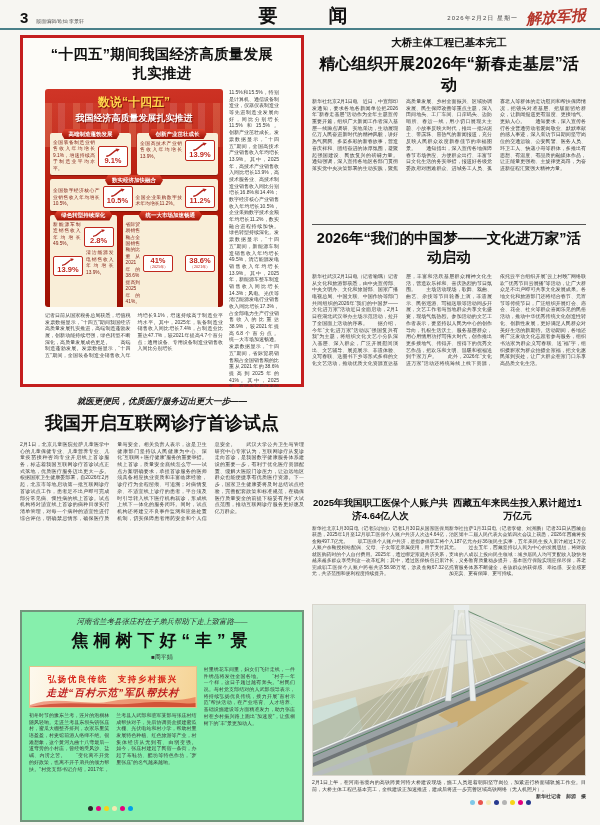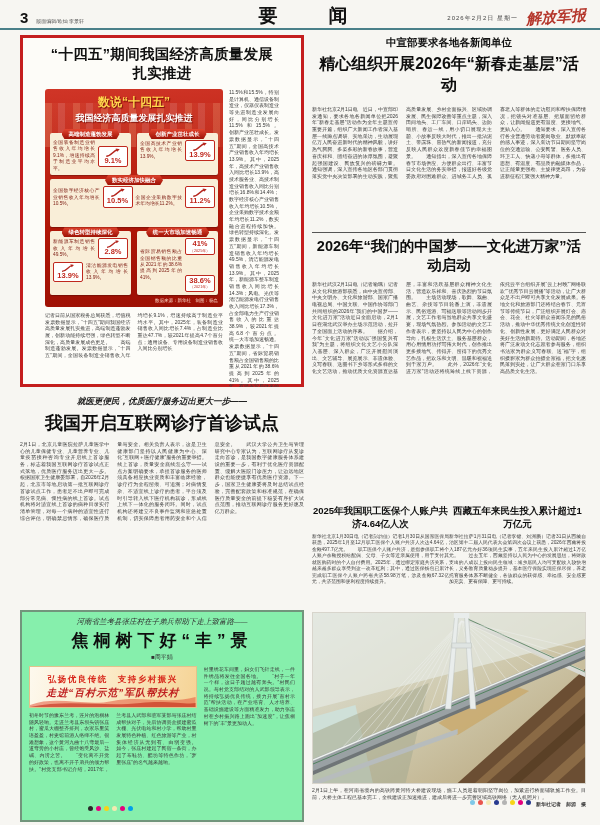--- a/index.html
+++ b/index.html
@@ -31,21 +31,21 @@
   .cards{position:relative;flex:1;display:flex;flex-direction:column;justify-content:space-evenly;}
   .crow{display:flex;gap:6px;}
   .card{background:#f9eed8;border-radius:2px;flex:1;position:relative;padding:7px 3px 3px;margin-top:4px;box-shadow:0 1px 1px rgba(0,0,0,.25);}
   .ribbon{position:absolute;top:-4px;left:50%;transform:translateX(-50%);background:linear-gradient(180deg,#e2452f,#9e1206);color:#fff;font-size:5.5px;font-weight:bold;padding:1.5px 7px;white-space:nowrap;clip-path:polygon(5% 0,95% 0,100% 50%,95% 100%,5% 100%,0 50%);}
   .card-body{display:flex;align-items:center;gap:3px;}
   .ctext{font-size:4.8px;color:#7c1a10;line-height:1.35;text-align:justify;flex:1;}
   .vbox{background:#fff;border:1px solid #c0281e;border-radius:2px;padding:1px 2px;display:flex;flex-direction:column;align-items:center;min-width:24px;flex:none;}
   .vnum{font-size:7.5px;font-weight:bold;color:#c0281e;line-height:1.1;}
   .vlabel{font-size:3.8px;color:#c0281e;line-height:1.2;}
   .item{flex:1;display:flex;align-items:flex-end;gap:3px;}
-  .stack{display:flex;flex-direction:column;gap:20px;flex:none;}
+  .stack{display:flex;flex-direction:row;gap:12px;flex:none;}
   .arrow-ic{flex:none;}
   .infog-credit{position:relative;text-align:right;font-size:4.5px;color:#ffd9c9;margin-top:3px;}
   .lead-below{margin-top:5px;height:72px;overflow:hidden;column-count:2;column-gap:7px;}
   
   .kicker{font-size:8.5px;font-weight:bold;text-align:center;color:#222;font-style:italic;}
   .h-big{font-size:18px;font-weight:bold;text-align:center;color:#0e0e0e;margin:3px 0 6px;}
   .body3{column-count:3;column-gap:8px;overflow:hidden;}
   .sec-internet{margin-top:9px;}
   .sec-internet .body3{height:158px;}
   
@@ -56,21 +56,21 @@
   .f-cols{display:flex;gap:7px;}
   .f-left{width:63%;flex:none;}
   .f-right{flex:1;overflow:hidden;height:150px;}
   .banner{height:40px;border:1px solid #e3c28b;background:linear-gradient(100deg,#fdf9ee 0%,#fae7bf 55%,#f5d395 100%);position:relative;display:flex;flex-direction:column;justify-content:center;align-items:center;overflow:hidden;}
   .banner-l1{position:relative;font-size:8.5px;font-weight:bold;color:#d8271a;letter-spacing:1.5px;z-index:1;}
   .banner-l2{position:relative;font-size:10px;font-weight:bold;color:#bf1f1f;font-family:"Liberation Serif",serif;font-style:italic;letter-spacing:1px;z-index:1;}
   .banner svg{position:absolute;left:0;bottom:0;}
   .f-body{margin-top:4px;column-count:2;column-gap:7px;height:104px;overflow:hidden;}
   
   .r-kicker{font-size:10.5px;font-weight:bold;text-align:center;margin-top:1px;color:#111;}
-  .h-a{font-size:16px;font-weight:bold;text-align:center;margin:4px 0 10px;color:#0e0e0e;}
+  .h-a{font-size:16px;font-weight:bold;text-align:center;margin:4px 0 2px;color:#0e0e0e;}
   .bodyA{height:120px;}
   hr.rule{border:none;border-top:1px solid #555;margin:6px 0 2px;}
   .h-b{font-size:14.5px;font-weight:bold;text-align:center;margin:4px 0 6px;color:#0e0e0e;}
   .bodyB{height:224px;}
   .duo{display:flex;gap:0;justify-content:center;}
   .duo-item{flex:1;min-width:0;}
   .duo-h{font-size:9.5px;font-weight:bold;text-align:center;margin-bottom:3px;color:#0e0e0e;}
   .duo-body{height:72px;overflow:hidden;font-size:4.8px;}
   .photo{margin-top:6px;line-height:0;border:1px solid #d8d5cc;}
   .caption{margin-top:3px;}
@@ -242,21 +242,21 @@
           </div>
           <div class="f-right jtext">村里绣花车间里，妇女们飞针走线，一件件绣品将发往全国各地。　　“村子一年一个样，这日子越过越有奔头。”村民们说。与村党支部结对的人武部领导表示，将持续弘扬优良传统，接力开展“百村示范”帮扶活动，在产业培育、人才培养、基础设施建设等方面精准发力，助力张庄村在乡村振兴路上跑出“加速度”，让焦桐树下的“丰”景更加动人。</div>
         </div>
       </div>
 
     </div>
 
     <div class="col-right">
 
       <div>
-        <div class="r-kicker">中宣部要求各地各新闻单位</div>
+        <div class="r-kicker">大桥主体工程已基本完工</div>
         <div class="h-a">精心组织开展2026年“新春走基层”活动</div>
         <div class="body3 bodyA jtext">新华社北京2月1日电　近日，中宣部印发通知，要求各地各新闻单位把2026年“新春走基层”活动作为全年主题宣传重要开篇，组织广大新闻工作者深入基层一线蹲点调研、实地采访，生动展现亿万人民奋进新时代的精神风貌，讲好热气腾腾、多姿多彩的新春故事，营造喜庆祥和、团结奋进的浓厚氛围，凝聚起强国建设、民族复兴的磅礴力量。　　通知强调，深入宣传各地区各部门贯彻落实党中央决策部署的生动实践，聚焦高质量发展、乡村全面振兴、区域协调发展、民生保障改善等重点主题，深入田间地头、工厂车间、口岸码头、边防哨所、春运一线，用小切口展现大主题、小故事反映大时代，推出一批沾泥土、带露珠、冒热气的新闻报道，充分反映人民群众欢度新春佳节的幸福图景。　　通知指出，深入宣传各地保障春节市场供应、方便群众出行、丰富节日文化生活的务实举措，报道好各级党委政府对困难群众、进城务工人员、孤寡老人等群体的走访慰问和帮扶保障情况，把镜头对准基层、把版面留给群众，让新闻报道更有温度、更接地气、更贴人心。　　通知要求，深入宣传各行各业普通劳动者爱岗敬业、默默奉献的感人事迹，深入采访节日期间坚守岗位的交通运输、公安民警、医务人员、环卫工人、快递小哥等群体，多推出有思想、有温度、有品质的融媒体作品，让正能量更强劲、主旋律更高昂，为奋进新征程汇聚强大精神力量。</div>
       </div>
 
       <hr class="rule">
 
       <div>
         <div class="h-b">2026年“我们的中国梦——文化进万家”活动启动</div>
         <div class="body3 bodyB jtext">新华社武汉2月1日电（记者喻珮）记者从文化和旅游部获悉，由中央宣传部、中央文明办、文化和旅游部、国家广播电视总局、中国文联、中国作协等部门共同组织的2026年“我们的中国梦——文化进万家”活动近日全面启动，2月1日在湖北武汉举办主场示范活动，拉开了全国面上活动的序幕。　　据介绍，今年“文化进万家”活动以“强国复兴有我”为主题，将组织文化文艺小分队深入基层、深入群众，广泛开展慰问演出、文艺辅导、展览展示、非遗体验、义写春联、送图书下乡等形式多样的文化文艺活动，推动优质文化资源直达基层，丰富和活跃基层群众精神文化生活，营造欢乐祥和、喜庆热烈的节日氛围。　　主场活动现场，歌舞、戏曲、曲艺、杂技等节目轮番上演，非遗展示、民俗巡游、写福送联等活动同步开展，文艺工作者与当地群众共享文化盛宴，现场气氛热烈。参加活动的文艺工作者表示，要坚持以人民为中心的创作导向，扎根生活沃土、服务基层群众，用心用情用功抒写伟大时代，创作推出更多接地气、传得开、留得下的优秀文艺作品，把欢乐和文明、温暖和祝福送到千家万户。　　此外，2026年“文化进万家”活动还将统筹线上线下资源，依托云平台组织开展“云上村晚”“网络联欢”“优秀节目云展播”等活动，让广大群众足不出户即可共享文化发展成果。各地文化和旅游部门还将结合春节、元宵节等传统节日，广泛组织开展灯会、庙会、花会、社火等群众喜闻乐见的民俗活动，推动中华优秀传统文化创造性转化、创新性发展，更好满足人民群众对美好生活的新期待。活动期间，各地还将广泛发动文化志愿者参与服务，组织书法家为群众义写春联、送“福”字，组织摄影家为群众拍摄全家福，把文化惠民落到实处，让广大群众在家门口乐享高品质文化生活。</div>
       </div>

